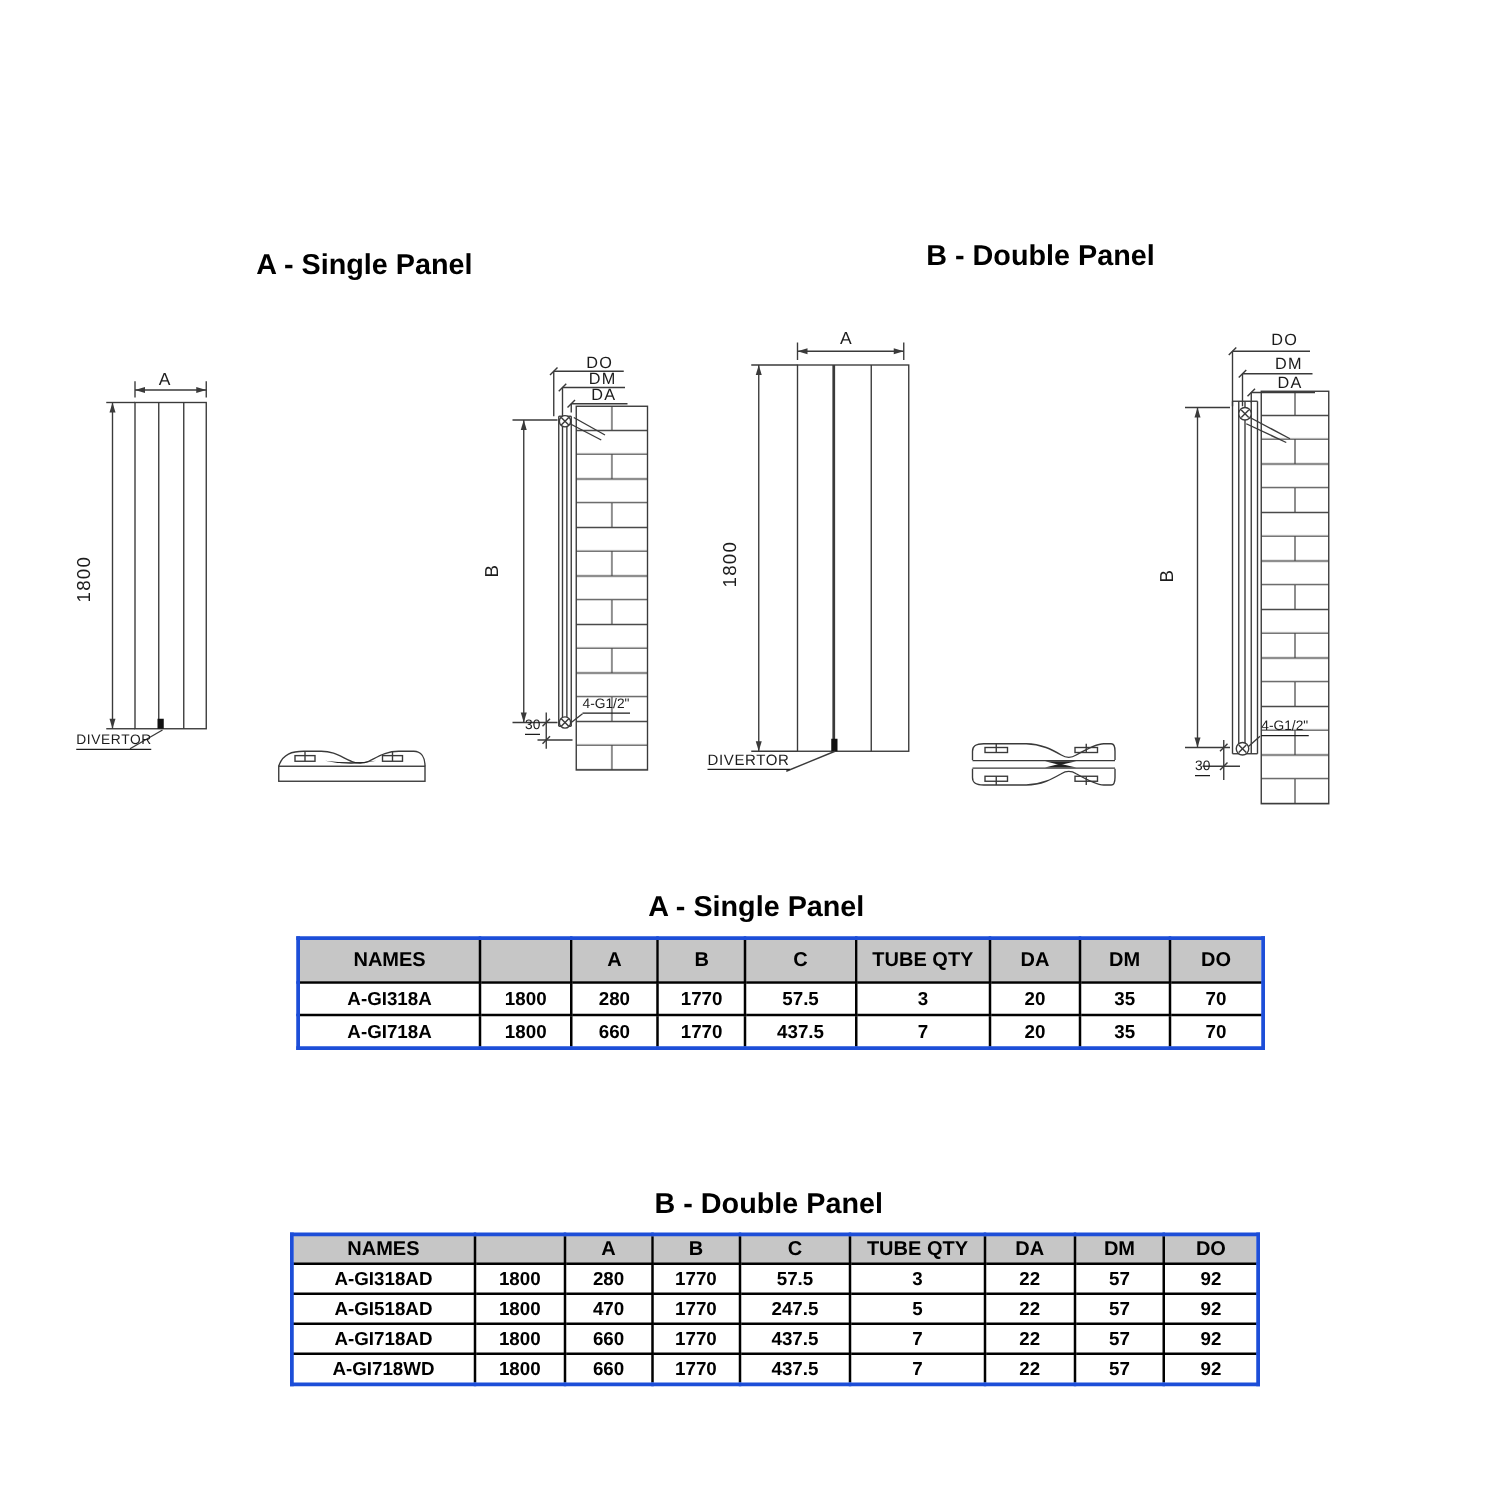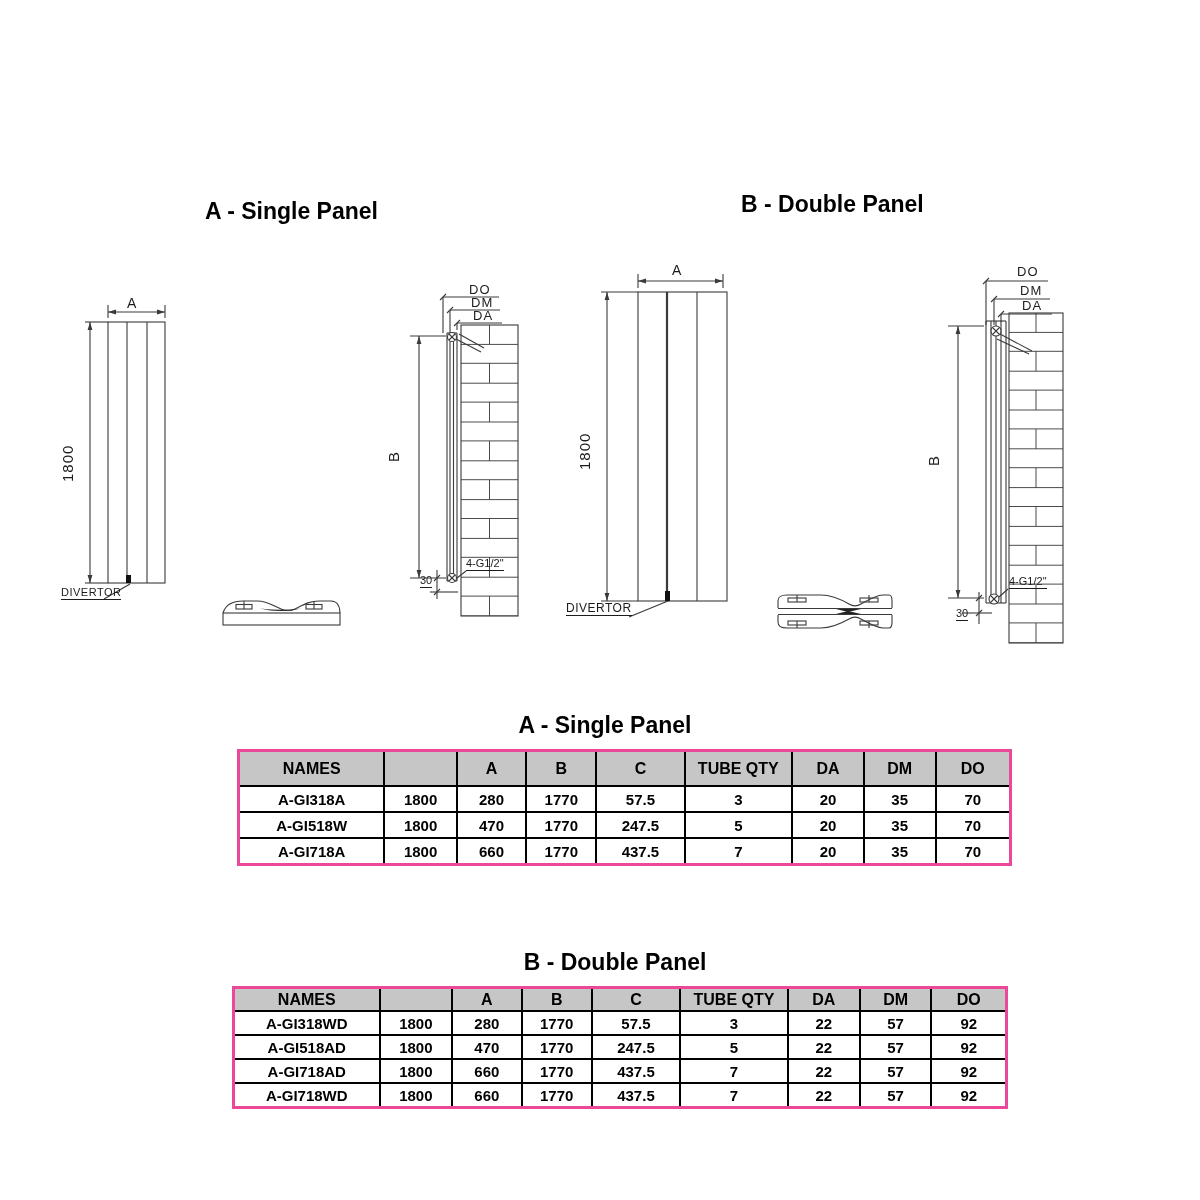--- a/index.html
+++ b/index.html
@@ -4,21 +4,21 @@
 <style>
   html,body{margin:0;padding:0;background:#fff;}
   #page{position:relative;width:1200px;height:1200px;background:#ffffff;overflow:hidden;
         font-family:"Liberation Sans",sans-serif;color:#000;}
   .sec-title{position:absolute;font-weight:bold;font-size:23px;line-height:1;color:#000;white-space:nowrap;}
   .tbl-title{position:absolute;font-weight:bold;font-size:23px;line-height:1;color:#000;text-align:center;}
   .lbl{position:absolute;line-height:1;color:#1c1c1c;white-space:nowrap;}
   .rot{transform:rotate(-90deg);transform-origin:0 100%;}
   .ul{border-bottom:1.3px solid #1c1c1c;padding-bottom:1px;}
   .tbl-wrap{position:absolute;}
-  table.spec{border-collapse:collapse;width:100%;table-layout:fixed;border:3px solid #ec4899;}
+  table.spec{border-collapse:collapse;width:100%;table-layout:fixed;border:3px solid #1d4ed8;}
   table.spec th,table.spec td{border:2px solid #000;text-align:center;vertical-align:middle;
       padding:0;font-weight:bold;overflow:hidden;}
   table.spec th{font-size:16px;}
   table.spec td{font-size:15px;background:#fff;}
   #tableA th{height:33px}#tableA td{height:24px}
   #tableB th{height:21px}#tableB td{height:22px}
   col.c0{width:18.7%}col.c1{width:9.3%}col.c2{width:8.9%}col.c3{width:9.0%}col.c4{width:11.3%}
   col.c5{width:13.8%}col.c6{width:9.2%}col.c7{width:9.2%}col.c8{width:9.6%}
 </style>
 </head>
@@ -240,31 +240,20 @@
             <td>1800</td>
             <td>280</td>
             <td>1770</td>
             <td>57.5</td>
             <td>3</td>
             <td>20</td>
             <td>35</td>
             <td>70</td>
           </tr>
           <tr>
-            <td>A-GI518W</td>
-            <td>1800</td>
-            <td>470</td>
-            <td>1770</td>
-            <td>247.5</td>
-            <td>5</td>
-            <td>20</td>
-            <td>35</td>
-            <td>70</td>
-          </tr>
-          <tr>
             <td>A-GI718A</td>
             <td>1800</td>
             <td>660</td>
             <td>1770</td>
             <td>437.5</td>
             <td>7</td>
             <td>20</td>
             <td>35</td>
             <td>70</td>
           </tr>
@@ -294,21 +283,21 @@
             <th style="background: rgb(198, 198, 198);">B</th>
             <th style="background: rgb(198, 198, 198);">C</th>
             <th style="background: rgb(198, 198, 198);">TUBE QTY</th>
             <th style="background: rgb(198, 198, 198);">DA</th>
             <th style="background: rgb(198, 198, 198);">DM</th>
             <th style="background: rgb(198, 198, 198);">DO</th>
           </tr>
         </thead>
         <tbody>
           <tr>
-            <td>A-GI318WD</td>
+            <td>A-GI318AD</td>
             <td>1800</td>
             <td>280</td>
             <td>1770</td>
             <td>57.5</td>
             <td>3</td>
             <td>22</td>
             <td>57</td>
             <td>92</td>
           </tr>
           <tr>

